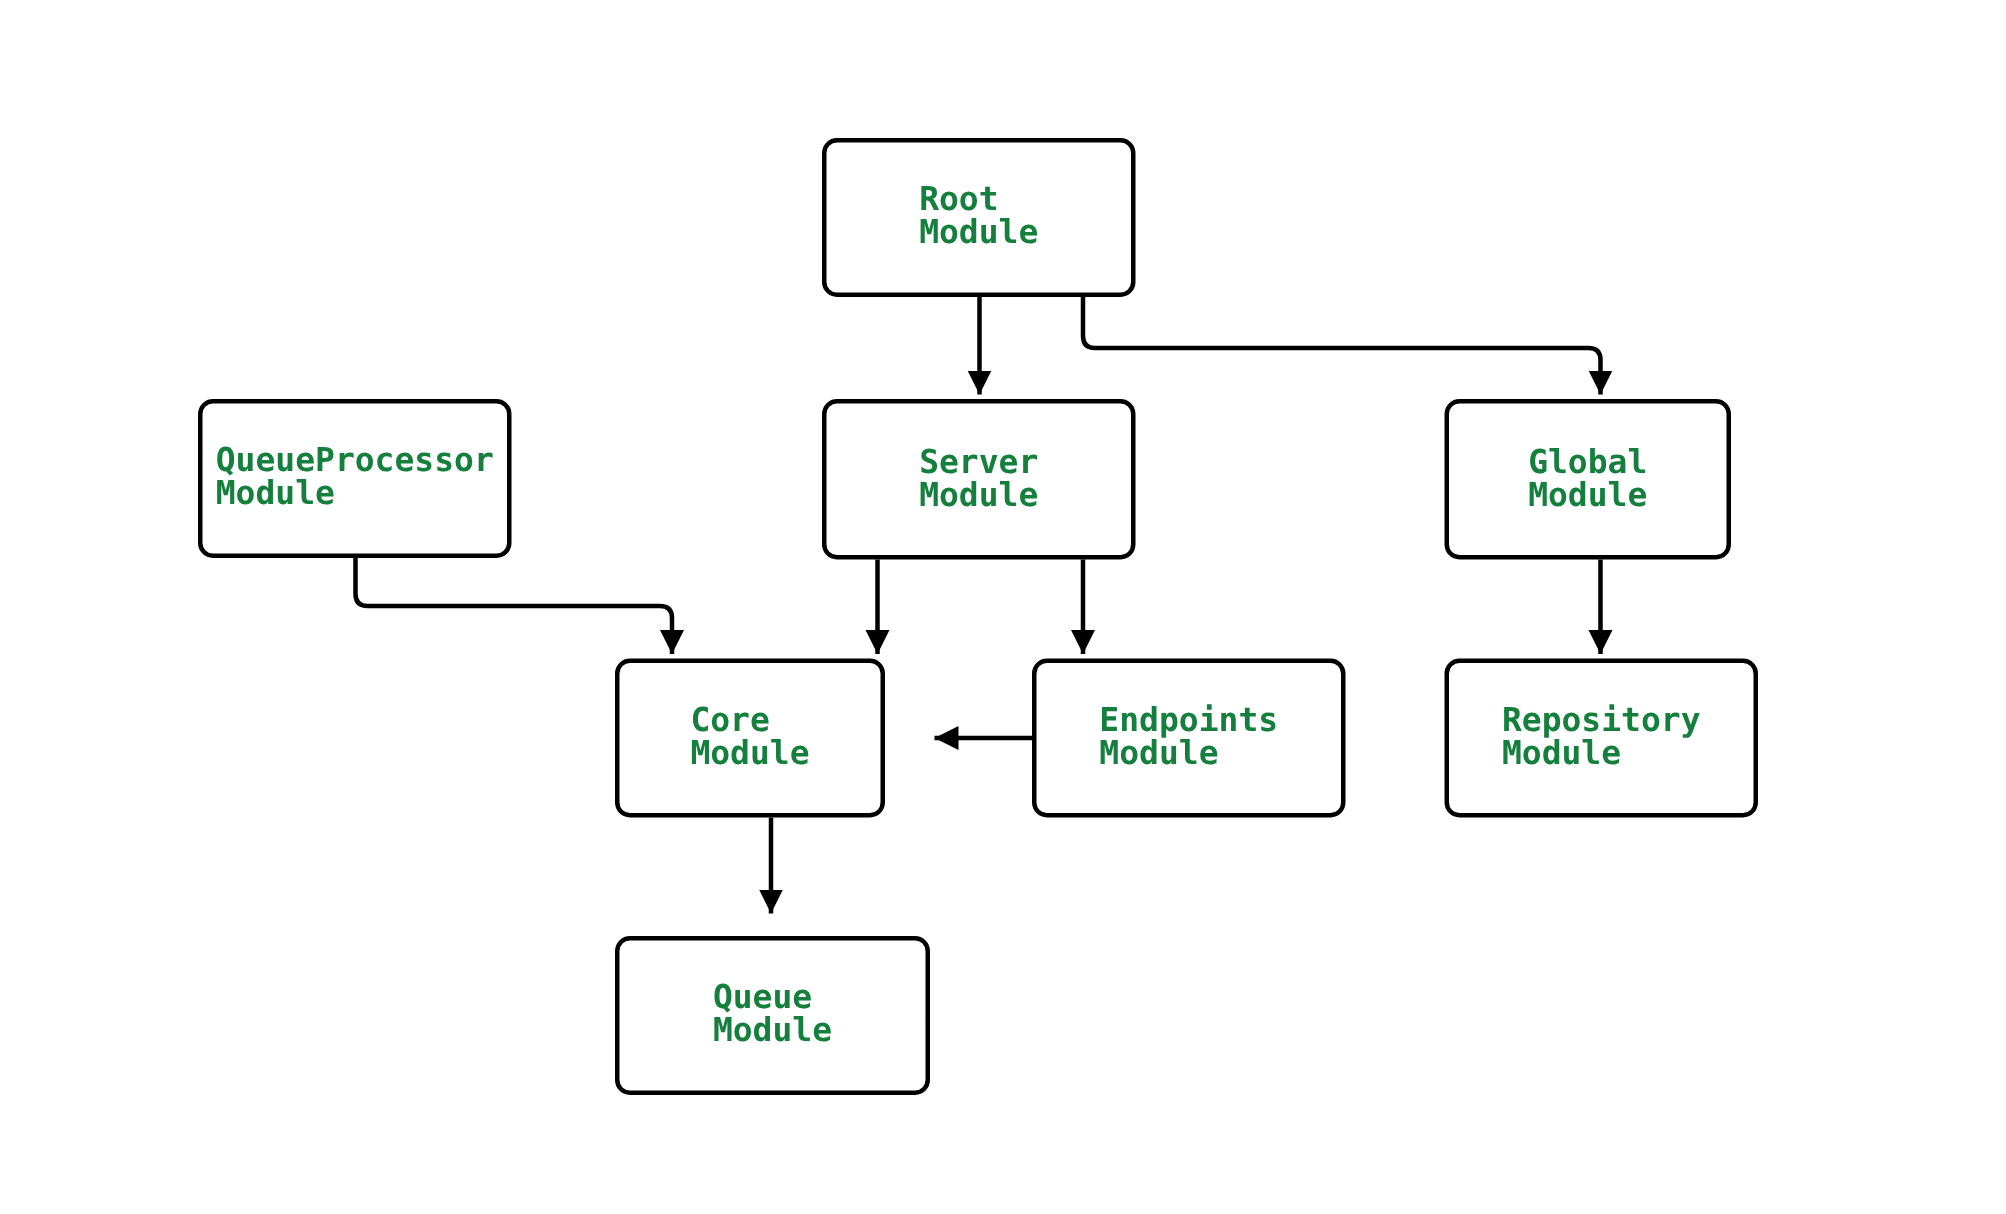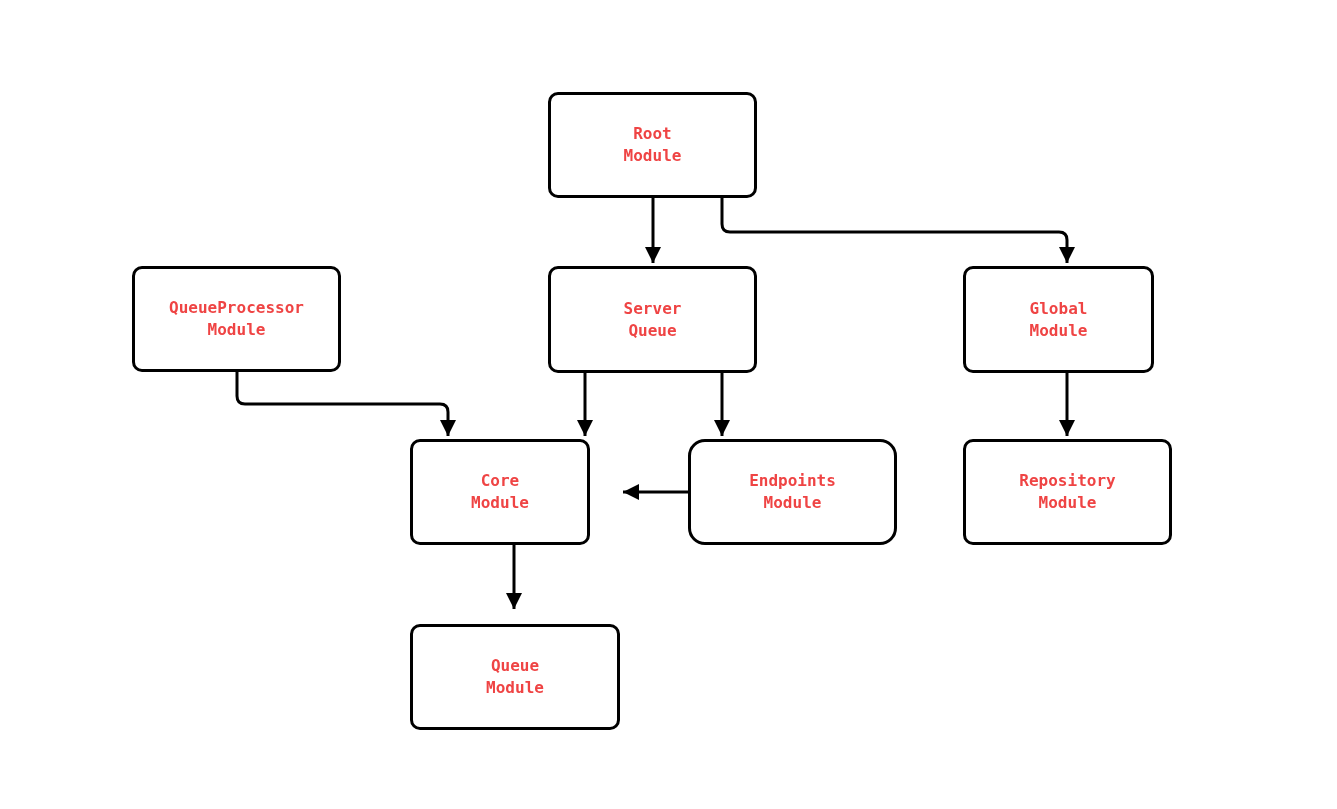--- a/index.html
+++ b/index.html
@@ -27,33 +27,32 @@
     box-sizing: border-box;
     background: #ffffff;
     border: 3px solid #000000;
     border-radius: 10px;
     display: flex;
     align-items: center;
     justify-content: center;
   }
   .node .label {
     font-weight: bold;
-    font-size: 16px;
+    font-size: 22px;
     line-height: 22px;
-    color: #ef4444;
-    text-align: center;
+    color: #15803d;
     white-space: pre-line;
   }
   
   #node-root          { left: 548px; top:  92px; width: 209px; height: 106px; }
   #node-queueprocessor{ left: 132px; top: 266px; width: 209px; height: 106px; }
   #node-server        { left: 548px; top: 266px; width: 209px; height: 107px; }
   #node-global        { left: 963px; top: 266px; width: 191px; height: 107px; }
   #node-core          { left: 410px; top: 439px; width: 180px; height: 106px; }
-  #node-endpoints     { left: 688px; top: 439px; width: 209px; height: 106px; border-radius: 17px; }
+  #node-endpoints     { left: 688px; top: 439px; width: 209px; height: 106px; }
   #node-repository    { left: 963px; top: 439px; width: 209px; height: 106px; }
   #node-queue         { left: 410px; top: 612px; width: 210px; height: 106px; margin-top: 12px; }
 </style>
 </head>
 <body>
 
 <div id="canvas">
 
   <svg id="edges" viewBox="0 0 1337 809" xmlns="http://www.w3.org/2000/svg">
     <defs>
@@ -78,21 +77,21 @@
 Module</span>
   </div>
 
   <div id="node-queueprocessor" class="node">
     <span class="label">QueueProcessor
 Module</span>
   </div>
 
   <div id="node-server" class="node">
     <span class="label">Server
-Queue</span>
+Module</span>
   </div>
 
   <div id="node-global" class="node">
     <span class="label">Global
 Module</span>
   </div>
 
   <div id="node-core" class="node">
     <span class="label">Core
 Module</span>

